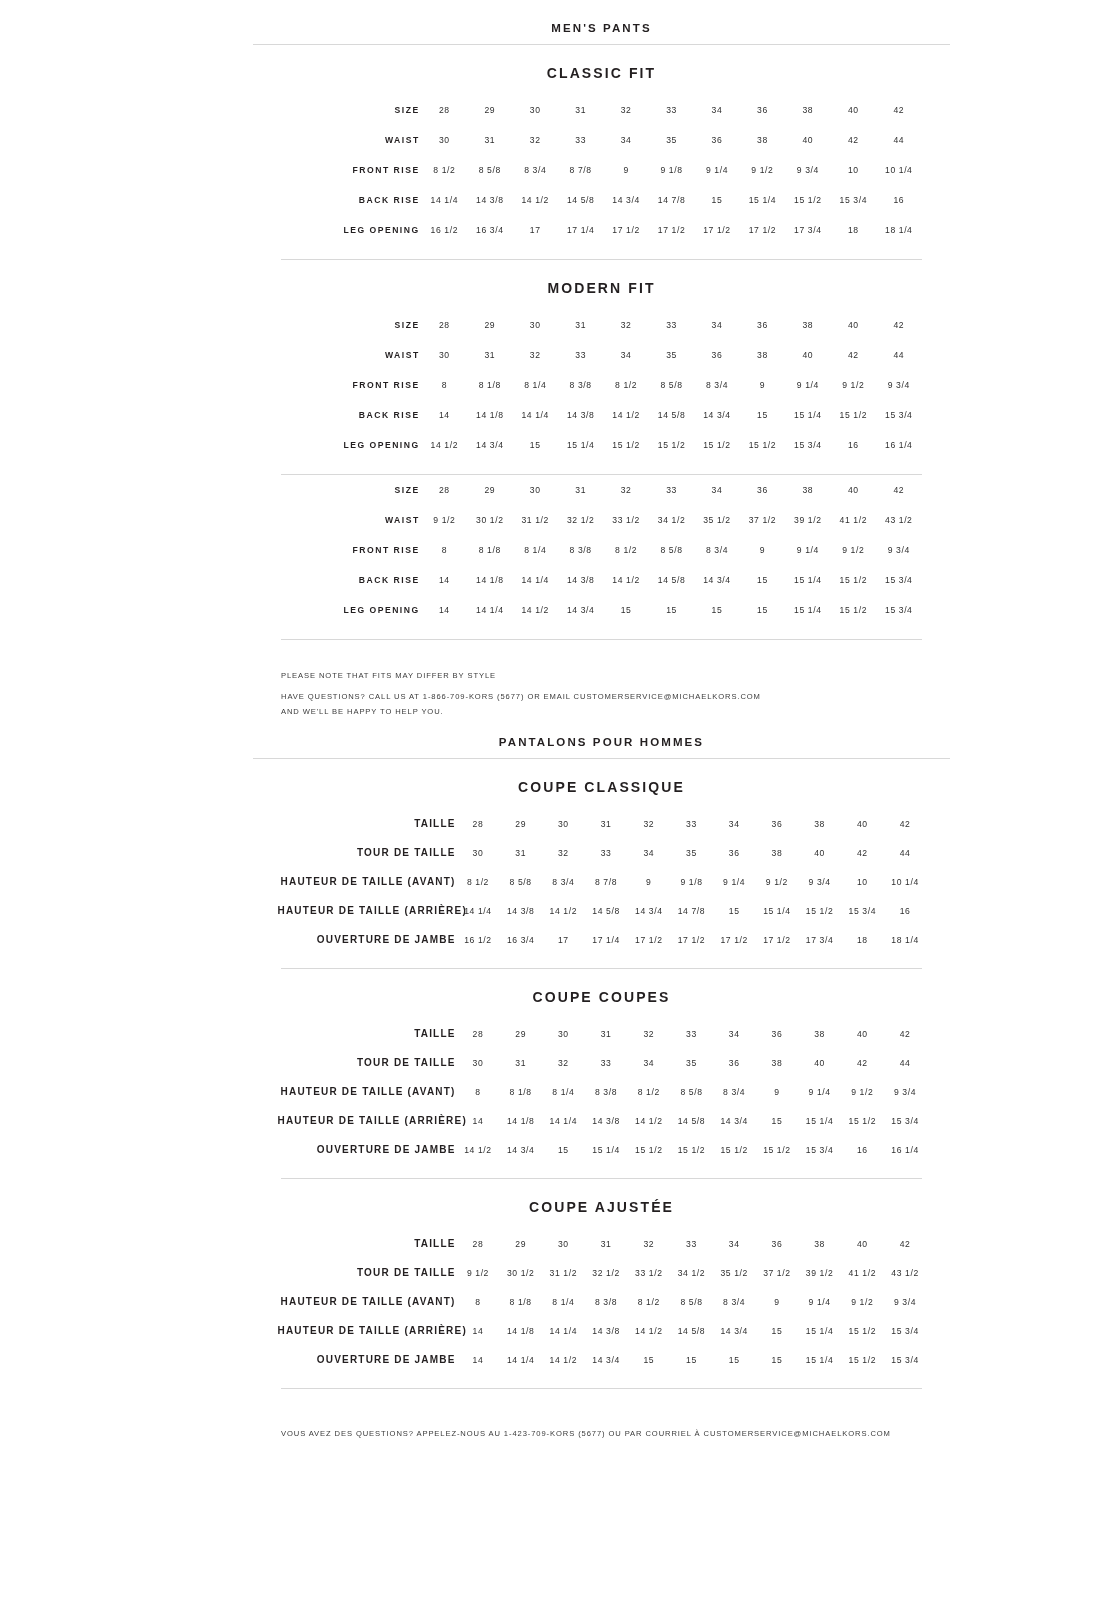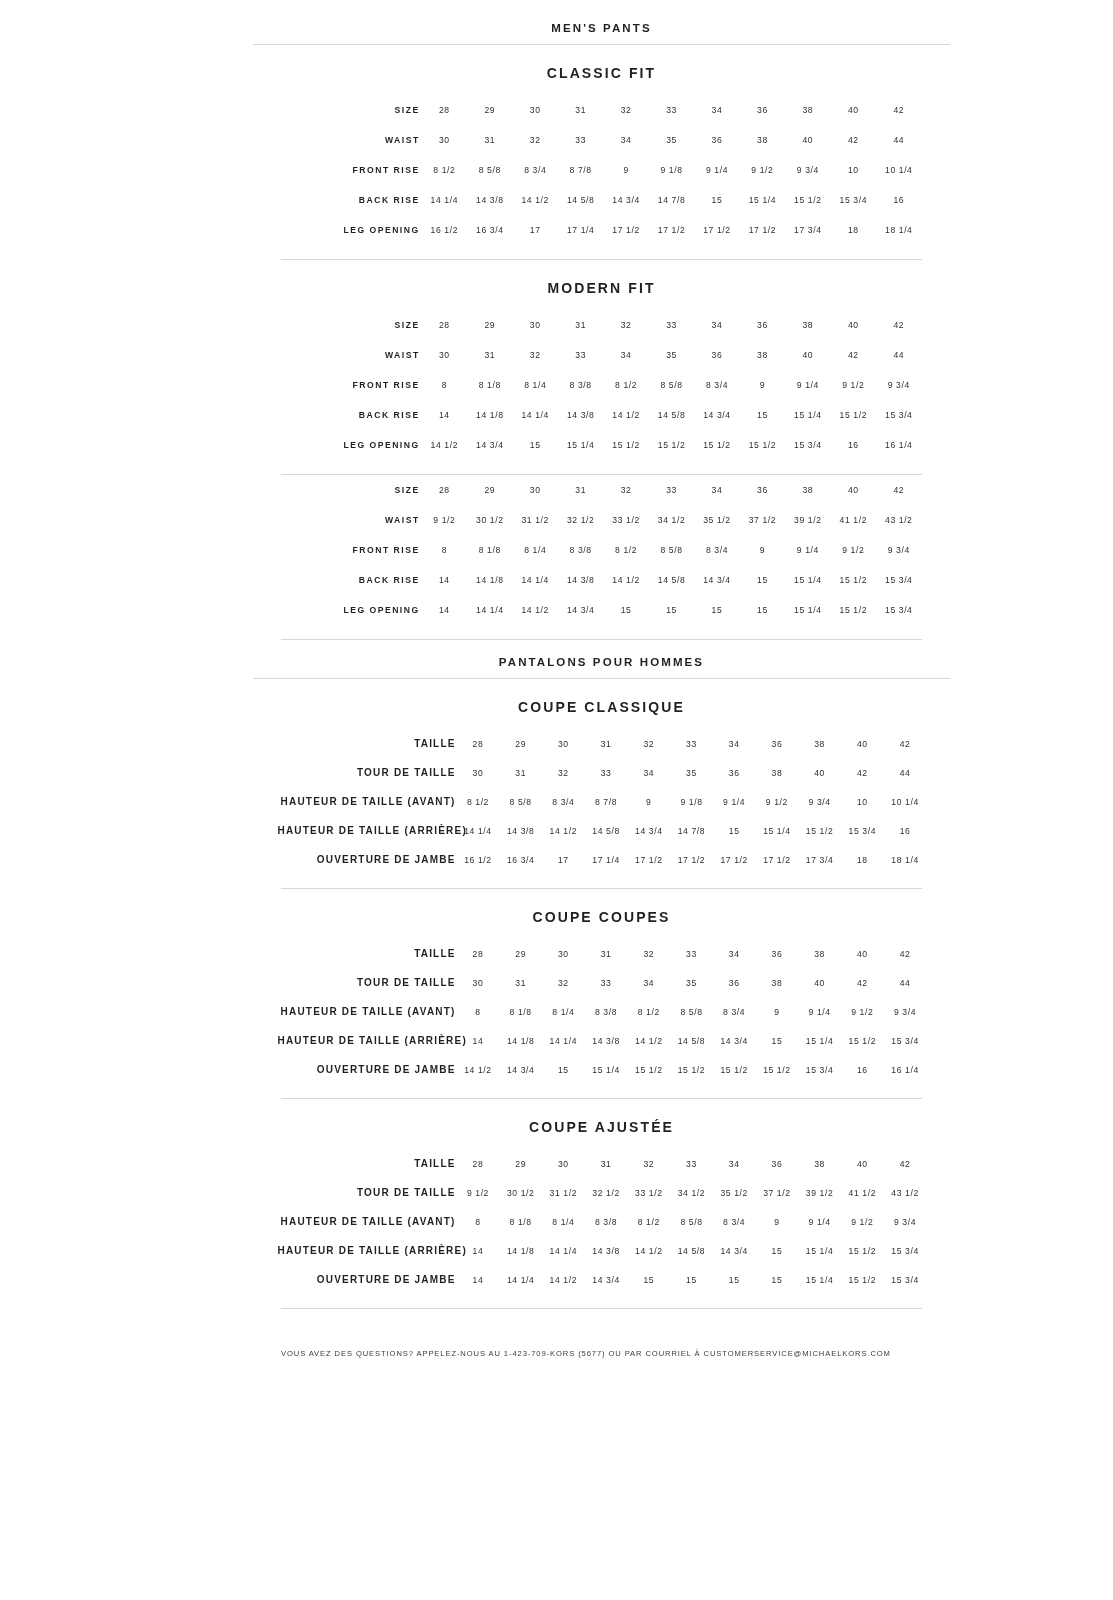--- a/index.html
+++ b/index.html
@@ -332,20 +332,25 @@
             <td class="val">15 1/4</td>
             <td class="val">15 1/2</td>
             <td class="val">15 3/4</td>
           </tr>
         </tbody>
       </table>
     </div>
 
     <div class="rule-inner"></div>
 
+    <div class="note-block">
+      <p class="note-line">PLEASE NOTE THAT FITS MAY DIFFER BY STYLE</p>
+      <p class="note-line second">HAVE QUESTIONS? CALL US AT 1-866-709-KORS (5677) OR EMAIL CUSTOMERSERVICE@MICHAELKORS.COM</p>
+      <p class="note-line third">AND WE'LL BE HAPPY TO HELP YOU.</p>
+    </div>
   </section>
 
   <div class="spacer-sm"></div>
 
   <section class="fr">
     <h1 class="section-title">PANTALONS POUR HOMMES</h1>
     <div class="rule-wide"></div>
 
     <div>
       <h2 class="fit-title">COUPE CLASSIQUE</h2>

